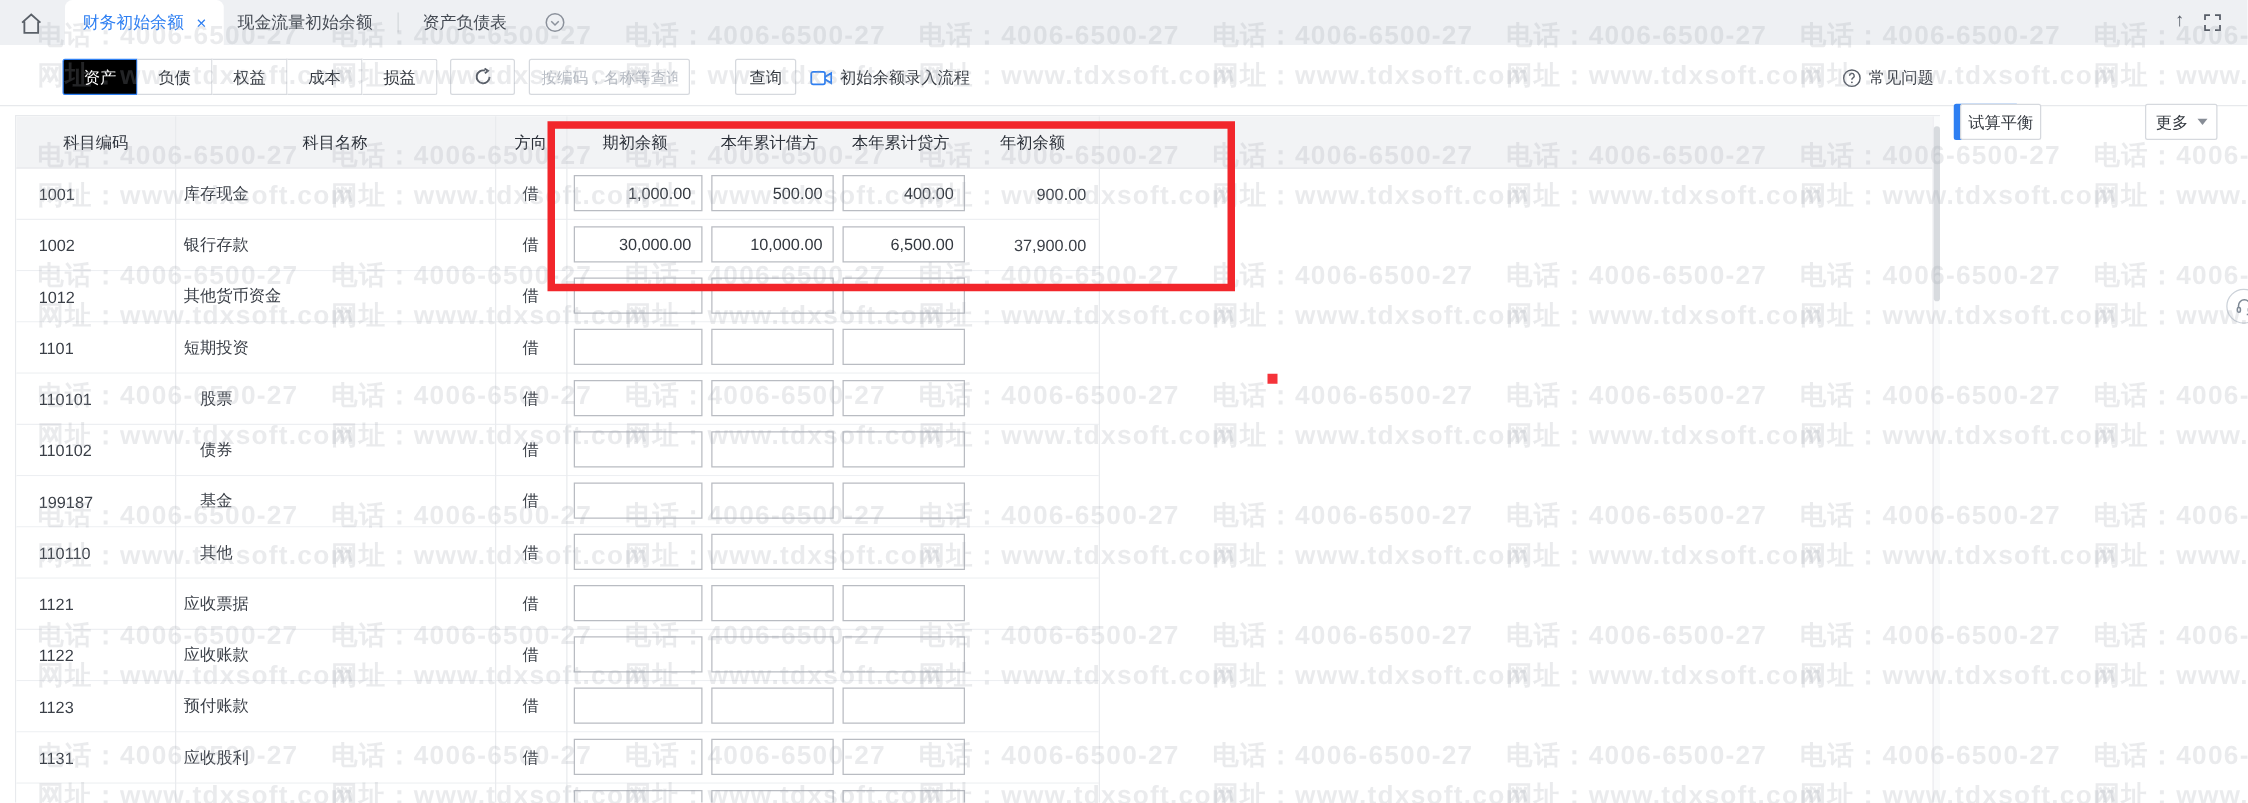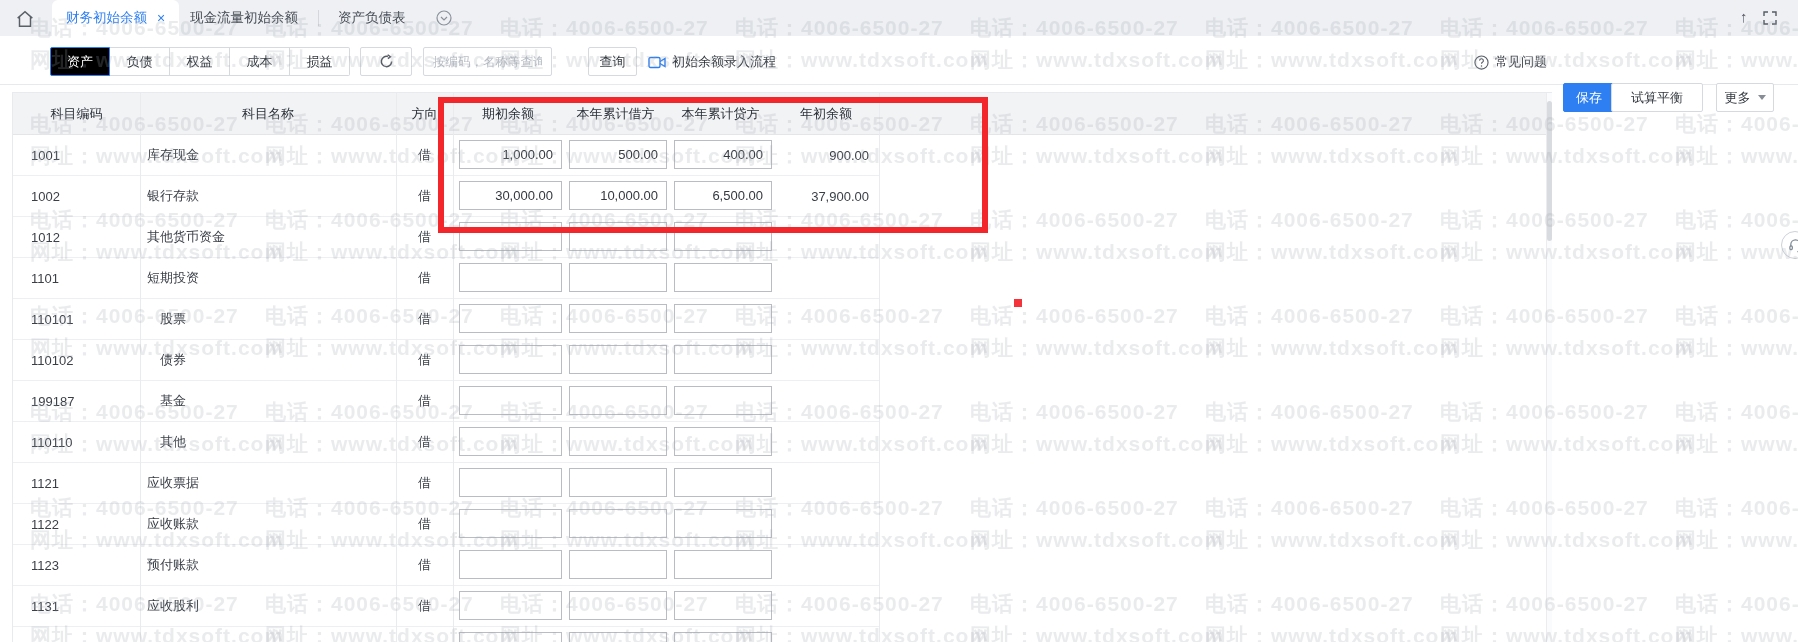--- a/index.html
+++ b/index.html
@@ -126,21 +126,21 @@
 
   <div class="link-item" style="left:1474px; top:17px; color:#3a3f47;">
     <svg width="15" height="15" viewBox="0 0 16 16" fill="none" stroke="#565c66" stroke-width="1.2">
       <circle cx="8" cy="8" r="7"></circle>
         <path d="M6 6 a2 2 0 1 1 3 1.7 c-.7.4-1 .8-1 1.6"></path>
         <circle cx="8" cy="11.6" r="0.8" fill="#565c66" stroke="none"></circle>
     </svg>
     <span>常见问题</span>
   </div>
   <div class="btn primary" style="left:1563px; width:52px;">保存</div>
-  <div class="btn" style="left:1611px; width:92px;">试算平衡</div>
+  <div class="btn" style="left:1568px; width:65px;">试算平衡</div>
   <div class="btn" style="left:1716px; width:58px;">
     <span>更多</span>
       <span class="caret"></span>
   </div>
 </div>
 
 <div id="grid">
   <div id="ghead">
     <div class="hcell" style="left:0;width:127px;">科目编码</div>
     <div class="hcell" style="left:127px;width:256px;">科目名称</div>

